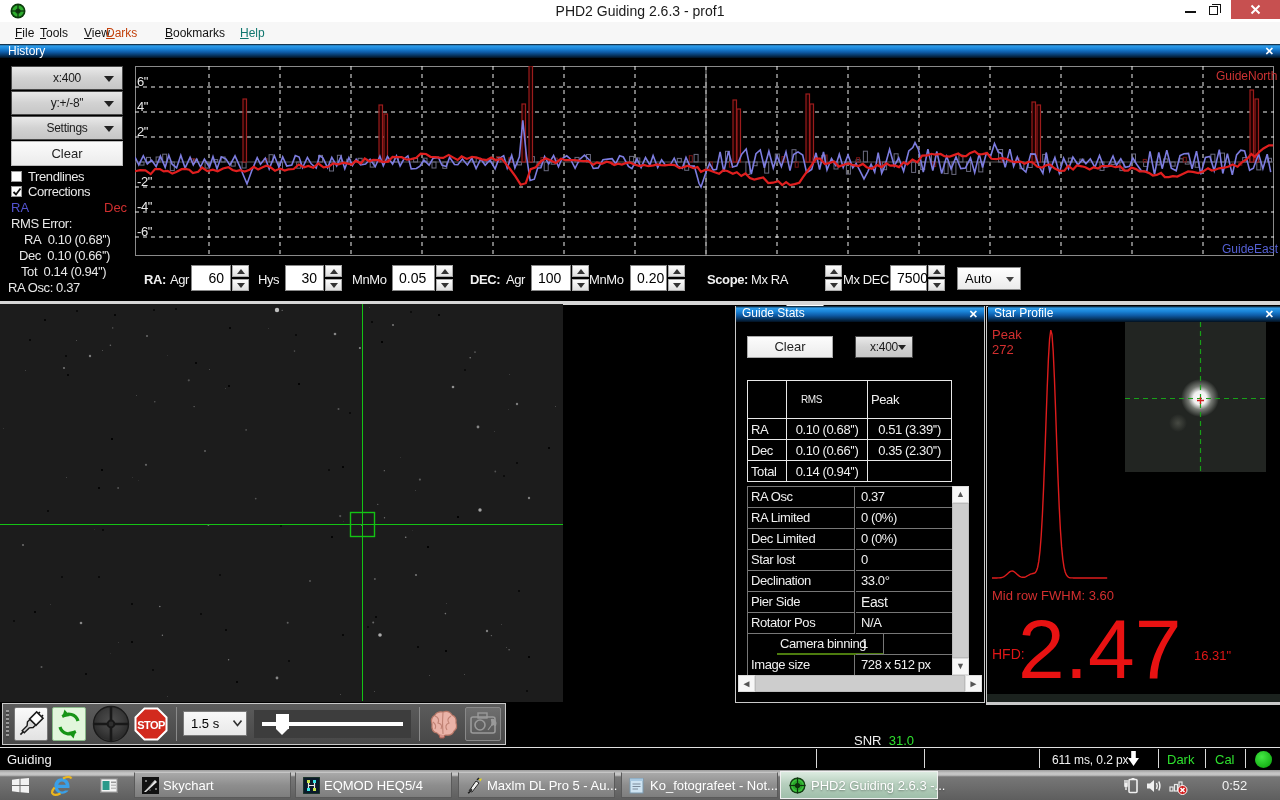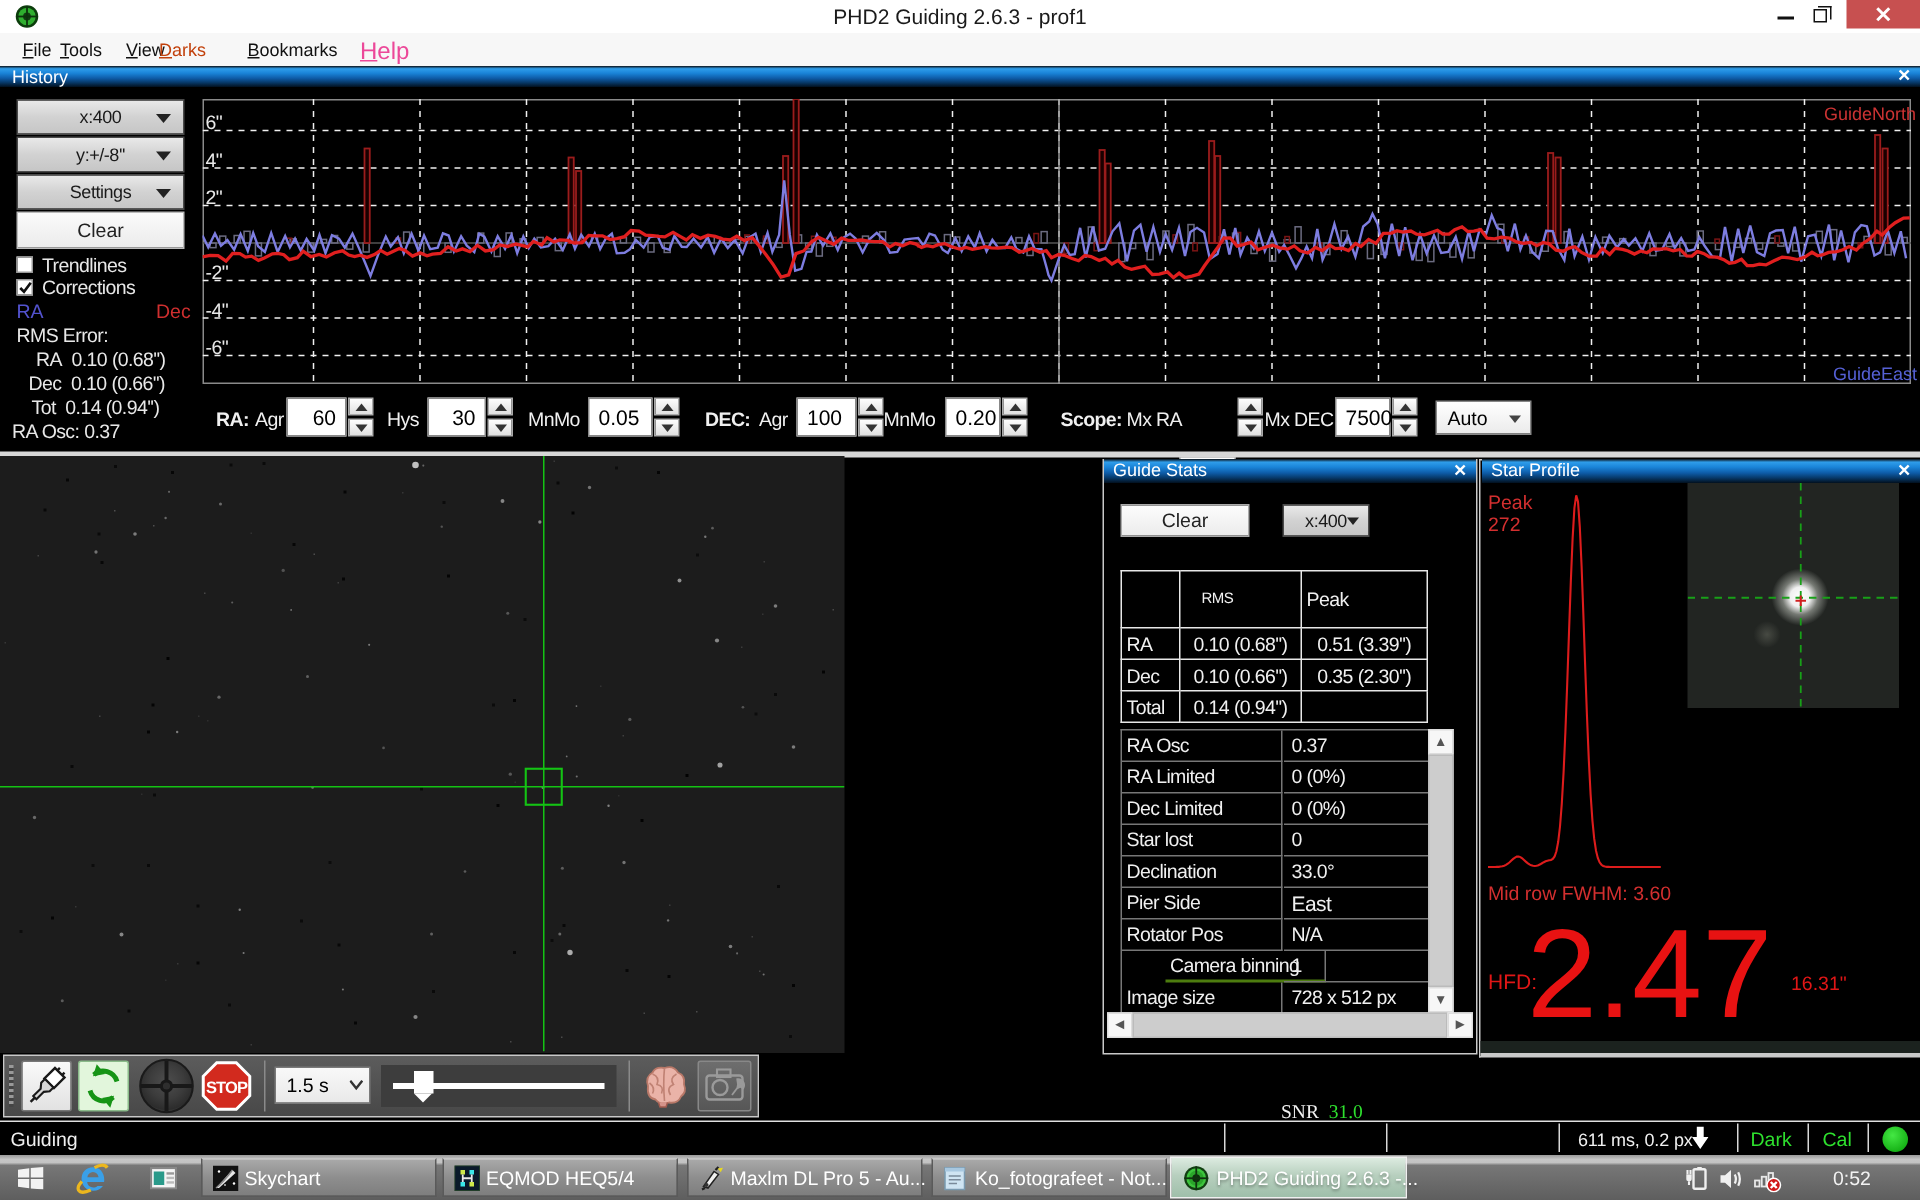--- a/index.html
+++ b/index.html
@@ -45,21 +45,21 @@
 <svg class="abs" style="left:1250px;top:4px;" width="11" height="11" viewBox="0 0 11 11">
     <path d="M1.5 1.5 L9.5 9.5 M9.5 1.5 L1.5 9.5" stroke="#fff" stroke-width="2"></path>
   </svg>
 
 <div class="abs" style="left:0;top:22px;width:1280px;height:22px;background:#f7f7f7;"></div>
 <div class="abs" style="top:26px;left:15px;font-size:12px;color:#111;"><u>F</u>ile</div>
 <div class="abs" style="top:26px;left:40px;font-size:12px;color:#111;"><u>T</u>ools</div>
 <div class="abs" style="top:26px;left:84px;font-size:12px;color:#111;"><u>V</u>iew</div>
 <div class="abs" style="top:26px;left:106px;font-size:12px;color:#c2410c;"><u>D</u>arks</div>
 <div class="abs" style="top:26px;left:165px;font-size:12px;color:#111;"><u>B</u>ookmarks</div>
-<div class="abs" style="top:26px;left:240px;font-size:16px;color:#ec4899;"><u>H</u>elp</div>
+<div class="abs" style="top:26px;left:240px;font-size:12px;color:#0f766e;"><u>H</u>elp</div>
 
 <div class="abs" style="left:0;top:44px;width:1280px;height:257px;background:#000;"></div>
 <div class="abs cap" style="left:0;top:44px;width:1280px;height:14px;line-height:14px;padding-left:8px;">History<span class="capx" style="top:0;">✕</span></div>
 
 <div class="abs wbtn" style="left:11px;top:66px;width:112px;height:24px;line-height:22px;">x:400<span style="position:absolute;right:8px;top:9px;border-left:5px solid transparent;border-right:5px solid transparent;border-top:6px solid #222;width:0;height:0;"></span></div>
 <div class="abs wbtn" style="left:11px;top:91px;width:112px;height:24px;line-height:22px;">y:+/-8''<span style="position:absolute;right:8px;top:9px;border-left:5px solid transparent;border-right:5px solid transparent;border-top:6px solid #222;width:0;height:0;"></span></div>
 <div class="abs wbtn" style="left:11px;top:116px;width:112px;height:24px;line-height:22px;">Settings<span style="position:absolute;right:8px;top:9px;border-left:5px solid transparent;border-right:5px solid transparent;border-top:6px solid #222;width:0;height:0;"></span></div>
 <div class="abs" style="left:11px;top:141px;width:112px;height:25px;background:linear-gradient(180deg,#fbfbfb,#ebebeb);border:1px solid #bbb;color:#222;font-size:13px;line-height:23px;text-align:center;">Clear</div>
 <div class="abs" style="left:11px;top:171px;width:11px;height:11px;background:#fff;border:1px solid #999;"></div>
 <div class="abs white-txt" style="left:28px;top:169px;">Trendlines</div>
@@ -585,21 +585,21 @@
     </svg></div>
 
 <div class="abs" style="left:0;top:747px;width:1280px;height:23px;background:#000;border-top:1px solid #e0e0e0;"></div>
 <div class="abs" style="left:7px;top:752px;color:#f0f0f0;font-size:13px;">Guiding</div>
 <div class="stat-sep" style="left:816px;"></div>
 <div class="stat-sep" style="left:924px;"></div>
 <div class="stat-sep" style="left:1039px;"></div>
 <div class="stat-sep" style="left:1158px;"></div>
 <div class="stat-sep" style="left:1205px;"></div>
 <div class="stat-sep" style="left:1245px;"></div>
-<div class="abs" style="left:854px;top:733px;color:#f0f0f0;font-size:13px;font-family:Liberation Serif, serif;">SNR&nbsp;&nbsp;<span style="color:#2ee02e;">31.0</span></div>
+<div class="abs" style="left:854px;top:733px;color:#f0f0f0;font-size:13px;">SNR&nbsp;&nbsp;<span style="color:#2ee02e;">31.0</span></div>
 <div class="abs" style="left:1052px;top:753px;color:#f0f0f0;font-size:12px;letter-spacing:-0.1px;">611 ms, 0.2 px</div>
 <svg class="abs" style="left:1128px;top:751px;" width="11" height="15" viewBox="0 0 11 15">
     <path d="M3.2 0 L7.8 0 L7.8 7 L11 7 L5.5 15 L0 7 L3.2 7 Z" fill="#fff"></path>
   </svg>
 <div class="abs" style="left:1167px;top:752px;color:#2ee02e;font-size:13px;">Dark</div>
 <div class="abs" style="left:1215px;top:752px;color:#2ee02e;font-size:13px;">Cal</div>
 <div class="abs" style="left:1255px;top:751px;width:17px;height:17px;border-radius:50%;background:radial-gradient(circle at 40% 35%,#44e844,#18b418 70%,#0d8a0d);"></div>
 
 <div class="abs" style="left:0;top:770px;width:1280px;height:30px;background:linear-gradient(180deg,#9a9a9a 0%,#c6c6c6 10%,#c2c2c2 17%,#777777 23%,#6b6b6b 60%,#5e5e5e 100%);"></div>
 <svg class="abs" style="left:12px;top:778px;" width="17" height="15" viewBox="0 0 17 15">

